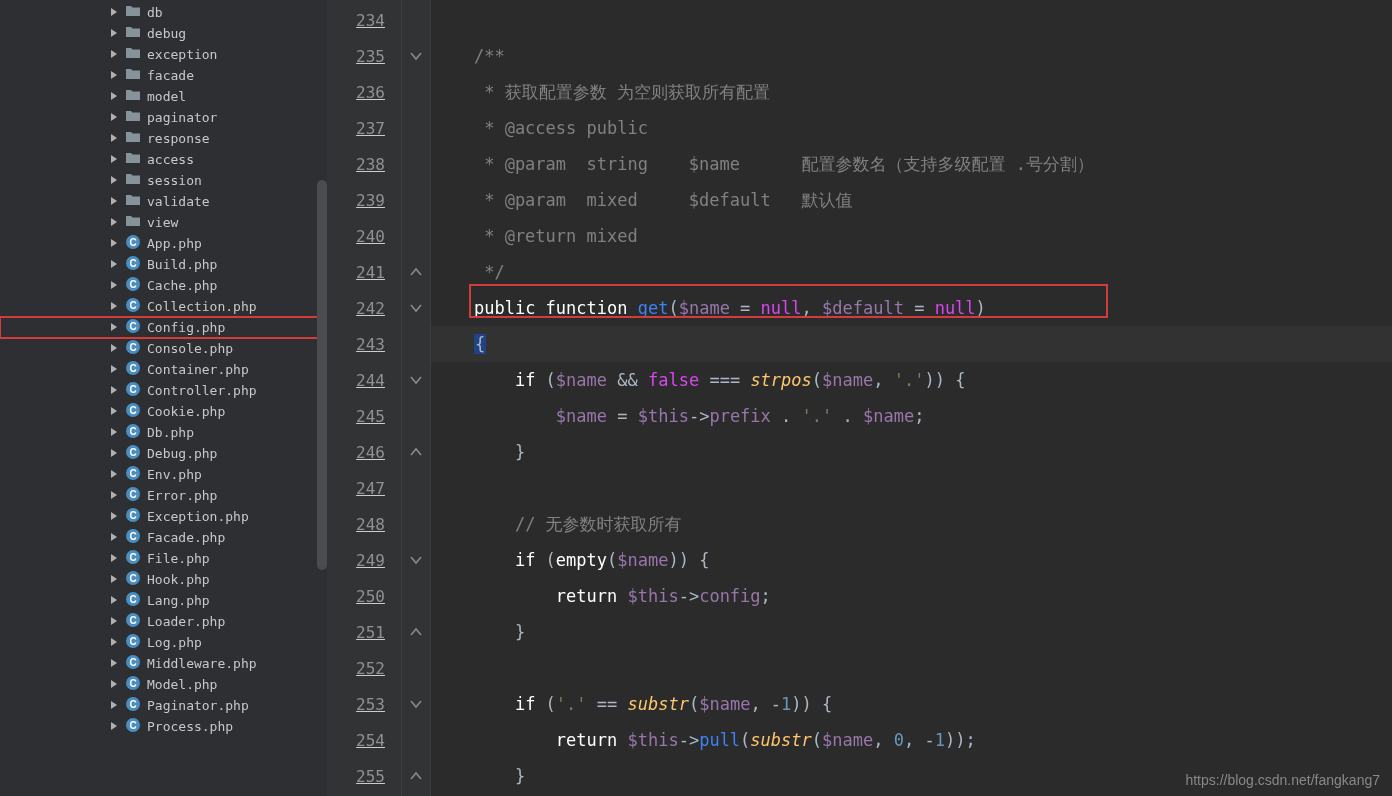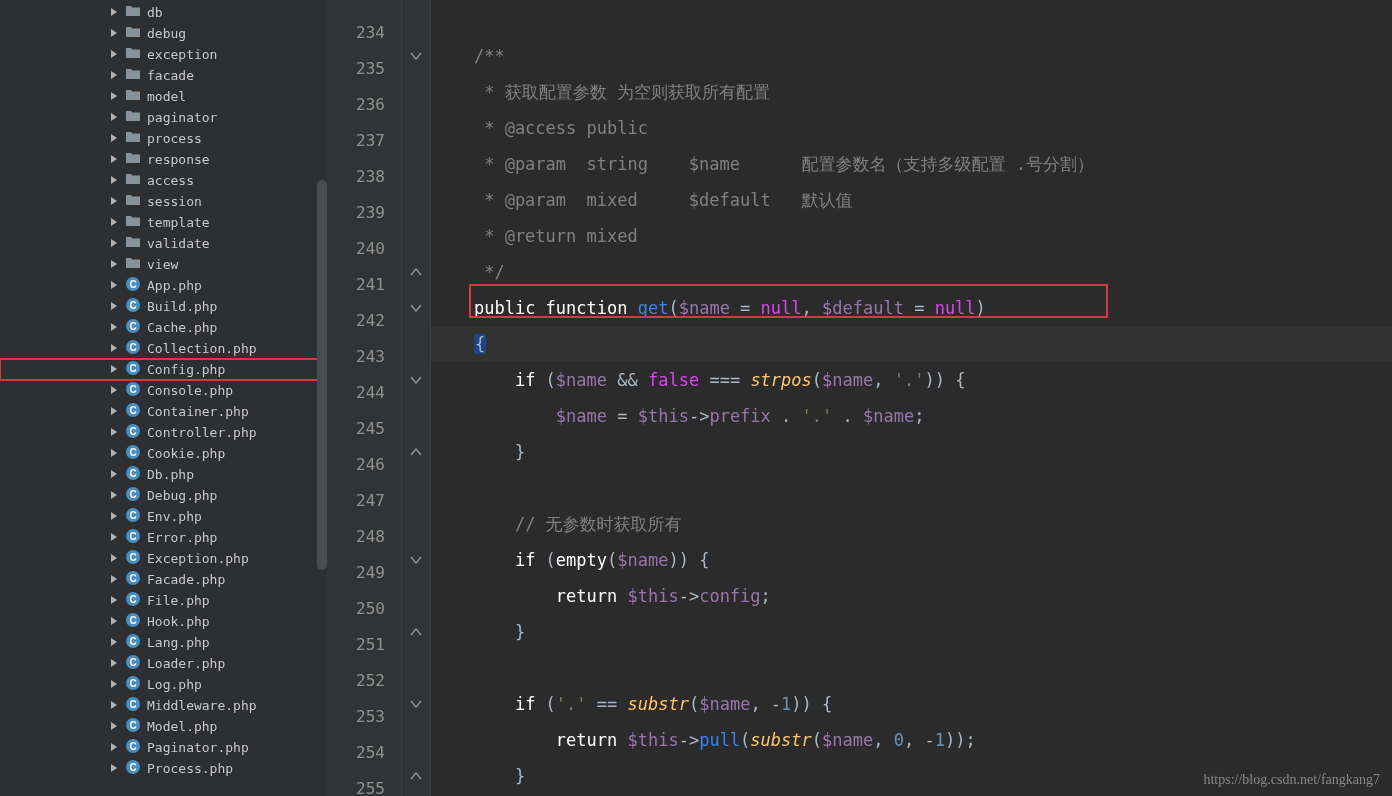--- a/index.html
+++ b/index.html
@@ -65,21 +65,22 @@
   color: #c8c8c8;
 }
 .editor {
   flex: 1;
   display: flex;
   background: #2b2b2b;
 }
 .gutter {
   background: #313335;
   width: 74px;
-  padding-top: 14px;
+  padding-top: 2px;
+  text-decoration: underline;
 }
 .line-number {
   height: 36px;
   display: flex;
   align-items: center;
   justify-content: flex-end;
   padding-right: 16px;
   color: #919191;
   font-size: 16px;
   font-family: Consolas, monospace;
@@ -136,21 +137,21 @@
 .cursor-bracket {
   background: #214283;
   padding: 0 1px;
 }
 .watermark {
   position: absolute;
   right: 12px;
   bottom: 8px;
   color: #888;
   font-size: 14px;
-  font-family: Liberation Serif, serif;
+  font-family: Liberation Sans, sans-serif;
 }
 </style>
 </head>
 <body>
 
 <div class="sidebar">
   <div class="tree" id="tree">
       <div class="tree-item">
         <span><svg class="tree-arrow" viewBox="0 0 10 10">
             <path fill="#b0b0b0" d="M2 1 L8 5 L2 9 Z"></path>
@@ -205,57 +206,39 @@
           </svg></span>
         <span class="tree-label">paginator</span>
       </div>
       <div class="tree-item">
         <span><svg class="tree-arrow" viewBox="0 0 10 10">
             <path fill="#b0b0b0" d="M2 1 L8 5 L2 9 Z"></path>
           </svg></span>
         <span><svg class="tree-icon" viewBox="0 0 16 16">
             <path fill="#87939a" d="M1 3 h5 l1.5 1.5 H15 V13 H1 Z"></path>
           </svg></span>
-        <span class="tree-label">process</span>
-      </div>
-      <div class="tree-item">
-        <span><svg class="tree-arrow" viewBox="0 0 10 10">
-            <path fill="#b0b0b0" d="M2 1 L8 5 L2 9 Z"></path>
-          </svg></span>
-        <span><svg class="tree-icon" viewBox="0 0 16 16">
-            <path fill="#87939a" d="M1 3 h5 l1.5 1.5 H15 V13 H1 Z"></path>
-          </svg></span>
         <span class="tree-label">response</span>
       </div>
       <div class="tree-item">
         <span><svg class="tree-arrow" viewBox="0 0 10 10">
             <path fill="#b0b0b0" d="M2 1 L8 5 L2 9 Z"></path>
           </svg></span>
         <span><svg class="tree-icon" viewBox="0 0 16 16">
             <path fill="#87939a" d="M1 3 h5 l1.5 1.5 H15 V13 H1 Z"></path>
           </svg></span>
         <span class="tree-label">access</span>
       </div>
       <div class="tree-item">
         <span><svg class="tree-arrow" viewBox="0 0 10 10">
             <path fill="#b0b0b0" d="M2 1 L8 5 L2 9 Z"></path>
           </svg></span>
         <span><svg class="tree-icon" viewBox="0 0 16 16">
             <path fill="#87939a" d="M1 3 h5 l1.5 1.5 H15 V13 H1 Z"></path>
           </svg></span>
         <span class="tree-label">session</span>
-      </div>
-      <div class="tree-item">
-        <span><svg class="tree-arrow" viewBox="0 0 10 10">
-            <path fill="#b0b0b0" d="M2 1 L8 5 L2 9 Z"></path>
-          </svg></span>
-        <span><svg class="tree-icon" viewBox="0 0 16 16">
-            <path fill="#87939a" d="M1 3 h5 l1.5 1.5 H15 V13 H1 Z"></path>
-          </svg></span>
-        <span class="tree-label">template</span>
       </div>
       <div class="tree-item">
         <span><svg class="tree-arrow" viewBox="0 0 10 10">
             <path fill="#b0b0b0" d="M2 1 L8 5 L2 9 Z"></path>
           </svg></span>
         <span><svg class="tree-icon" viewBox="0 0 16 16">
             <path fill="#87939a" d="M1 3 h5 l1.5 1.5 H15 V13 H1 Z"></path>
           </svg></span>
         <span class="tree-label">validate</span>
       </div>

